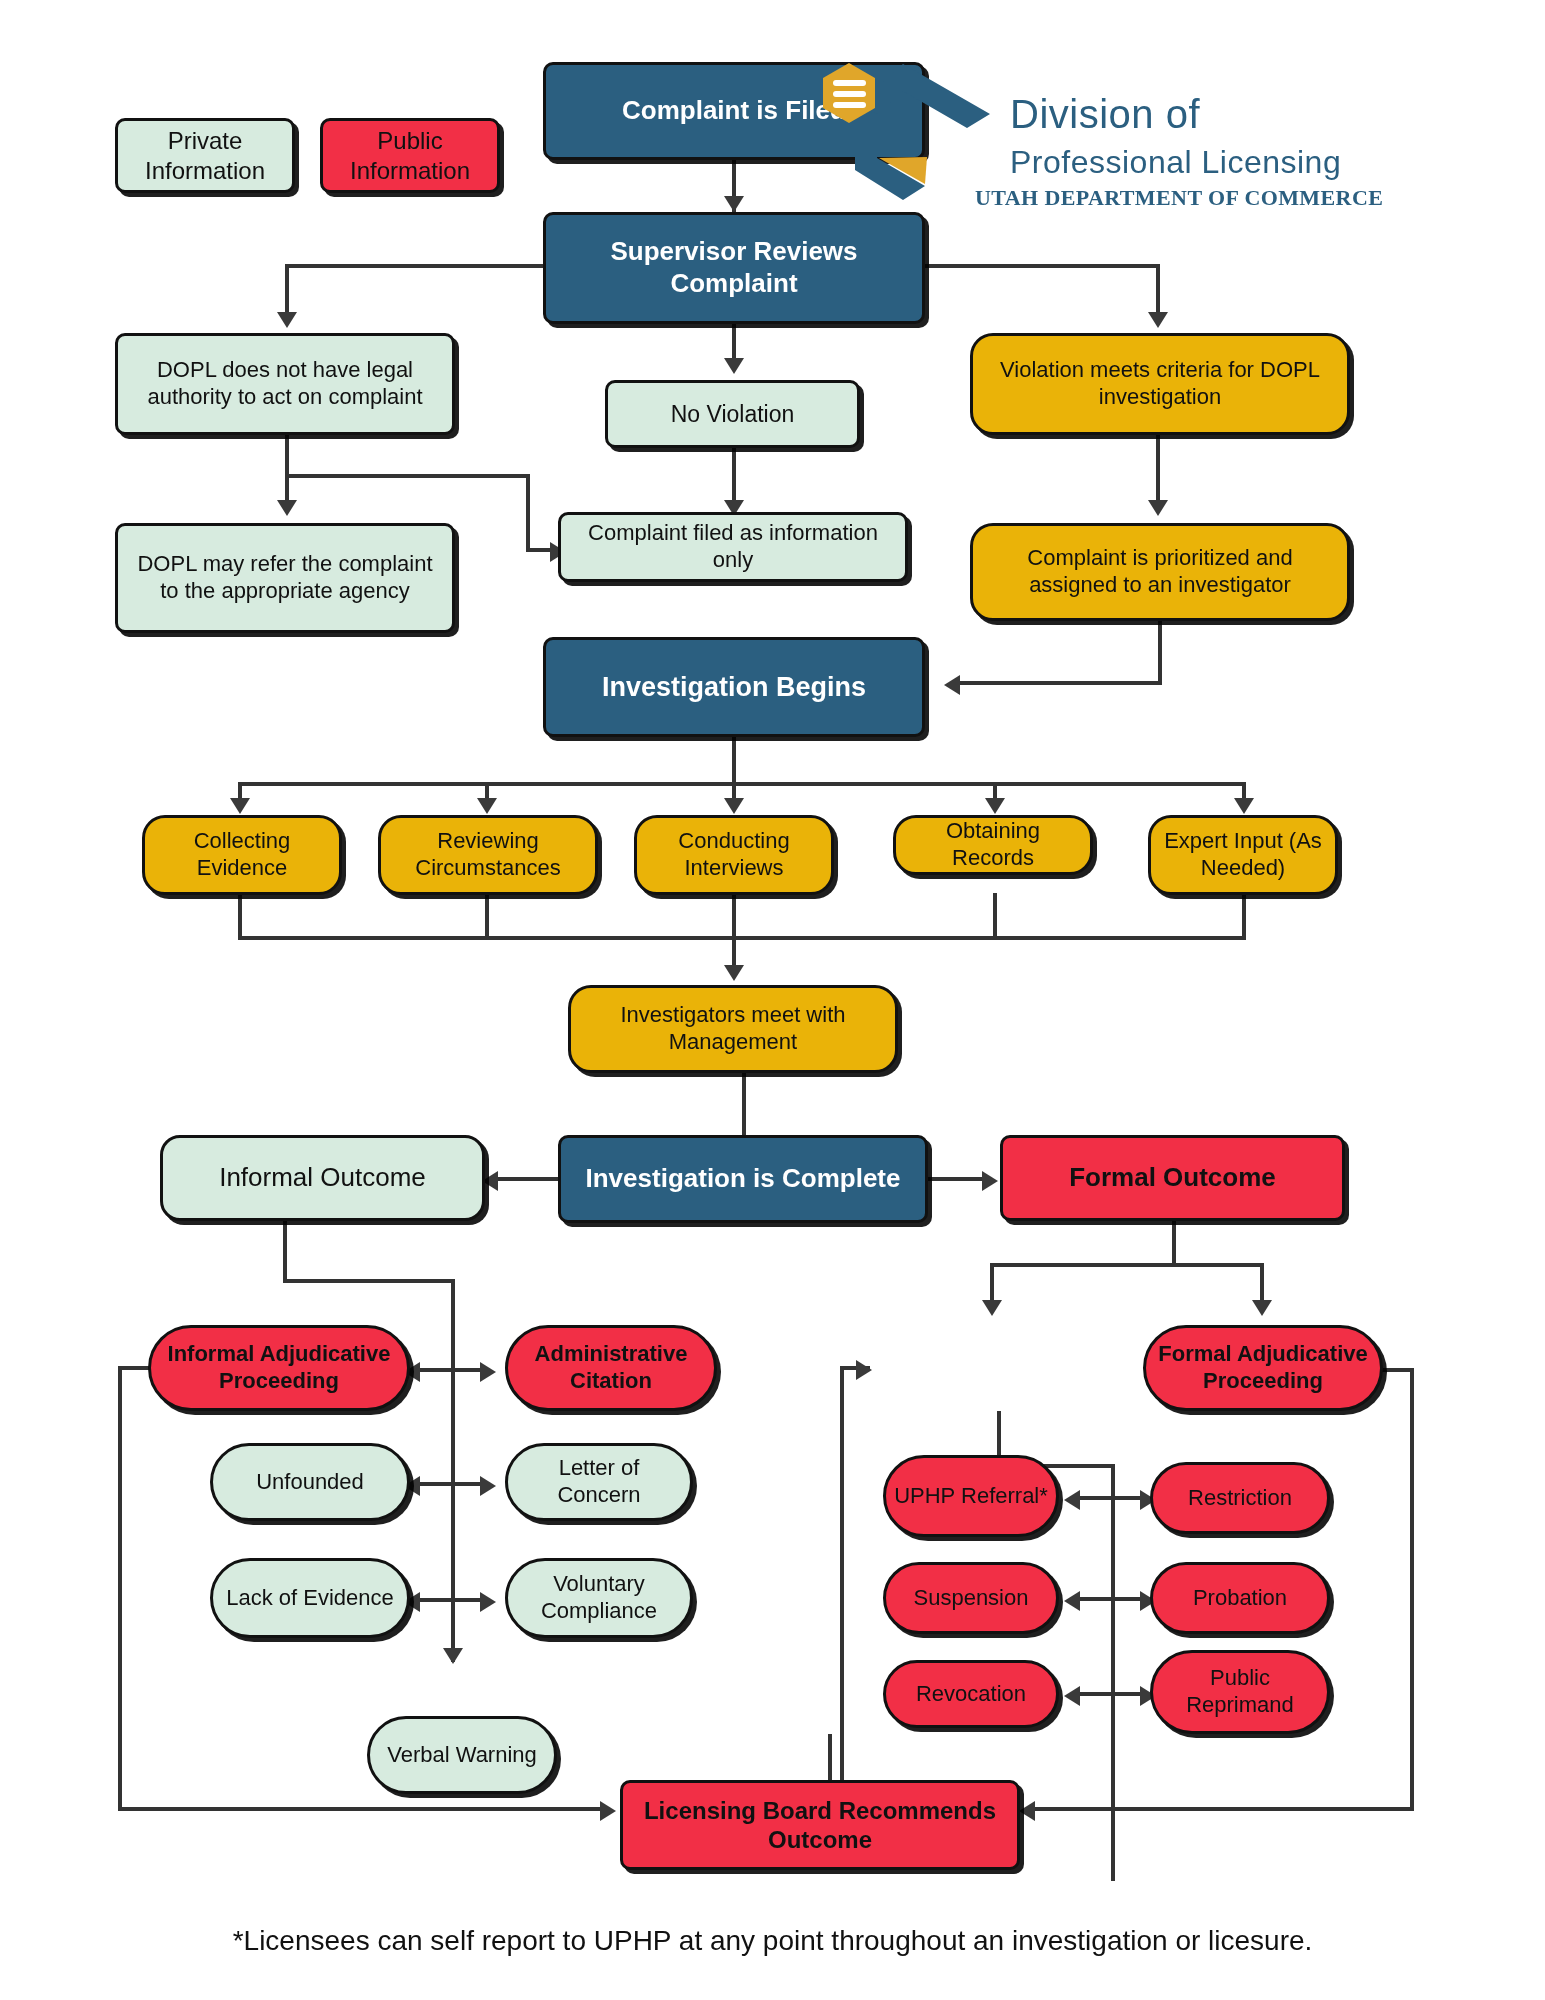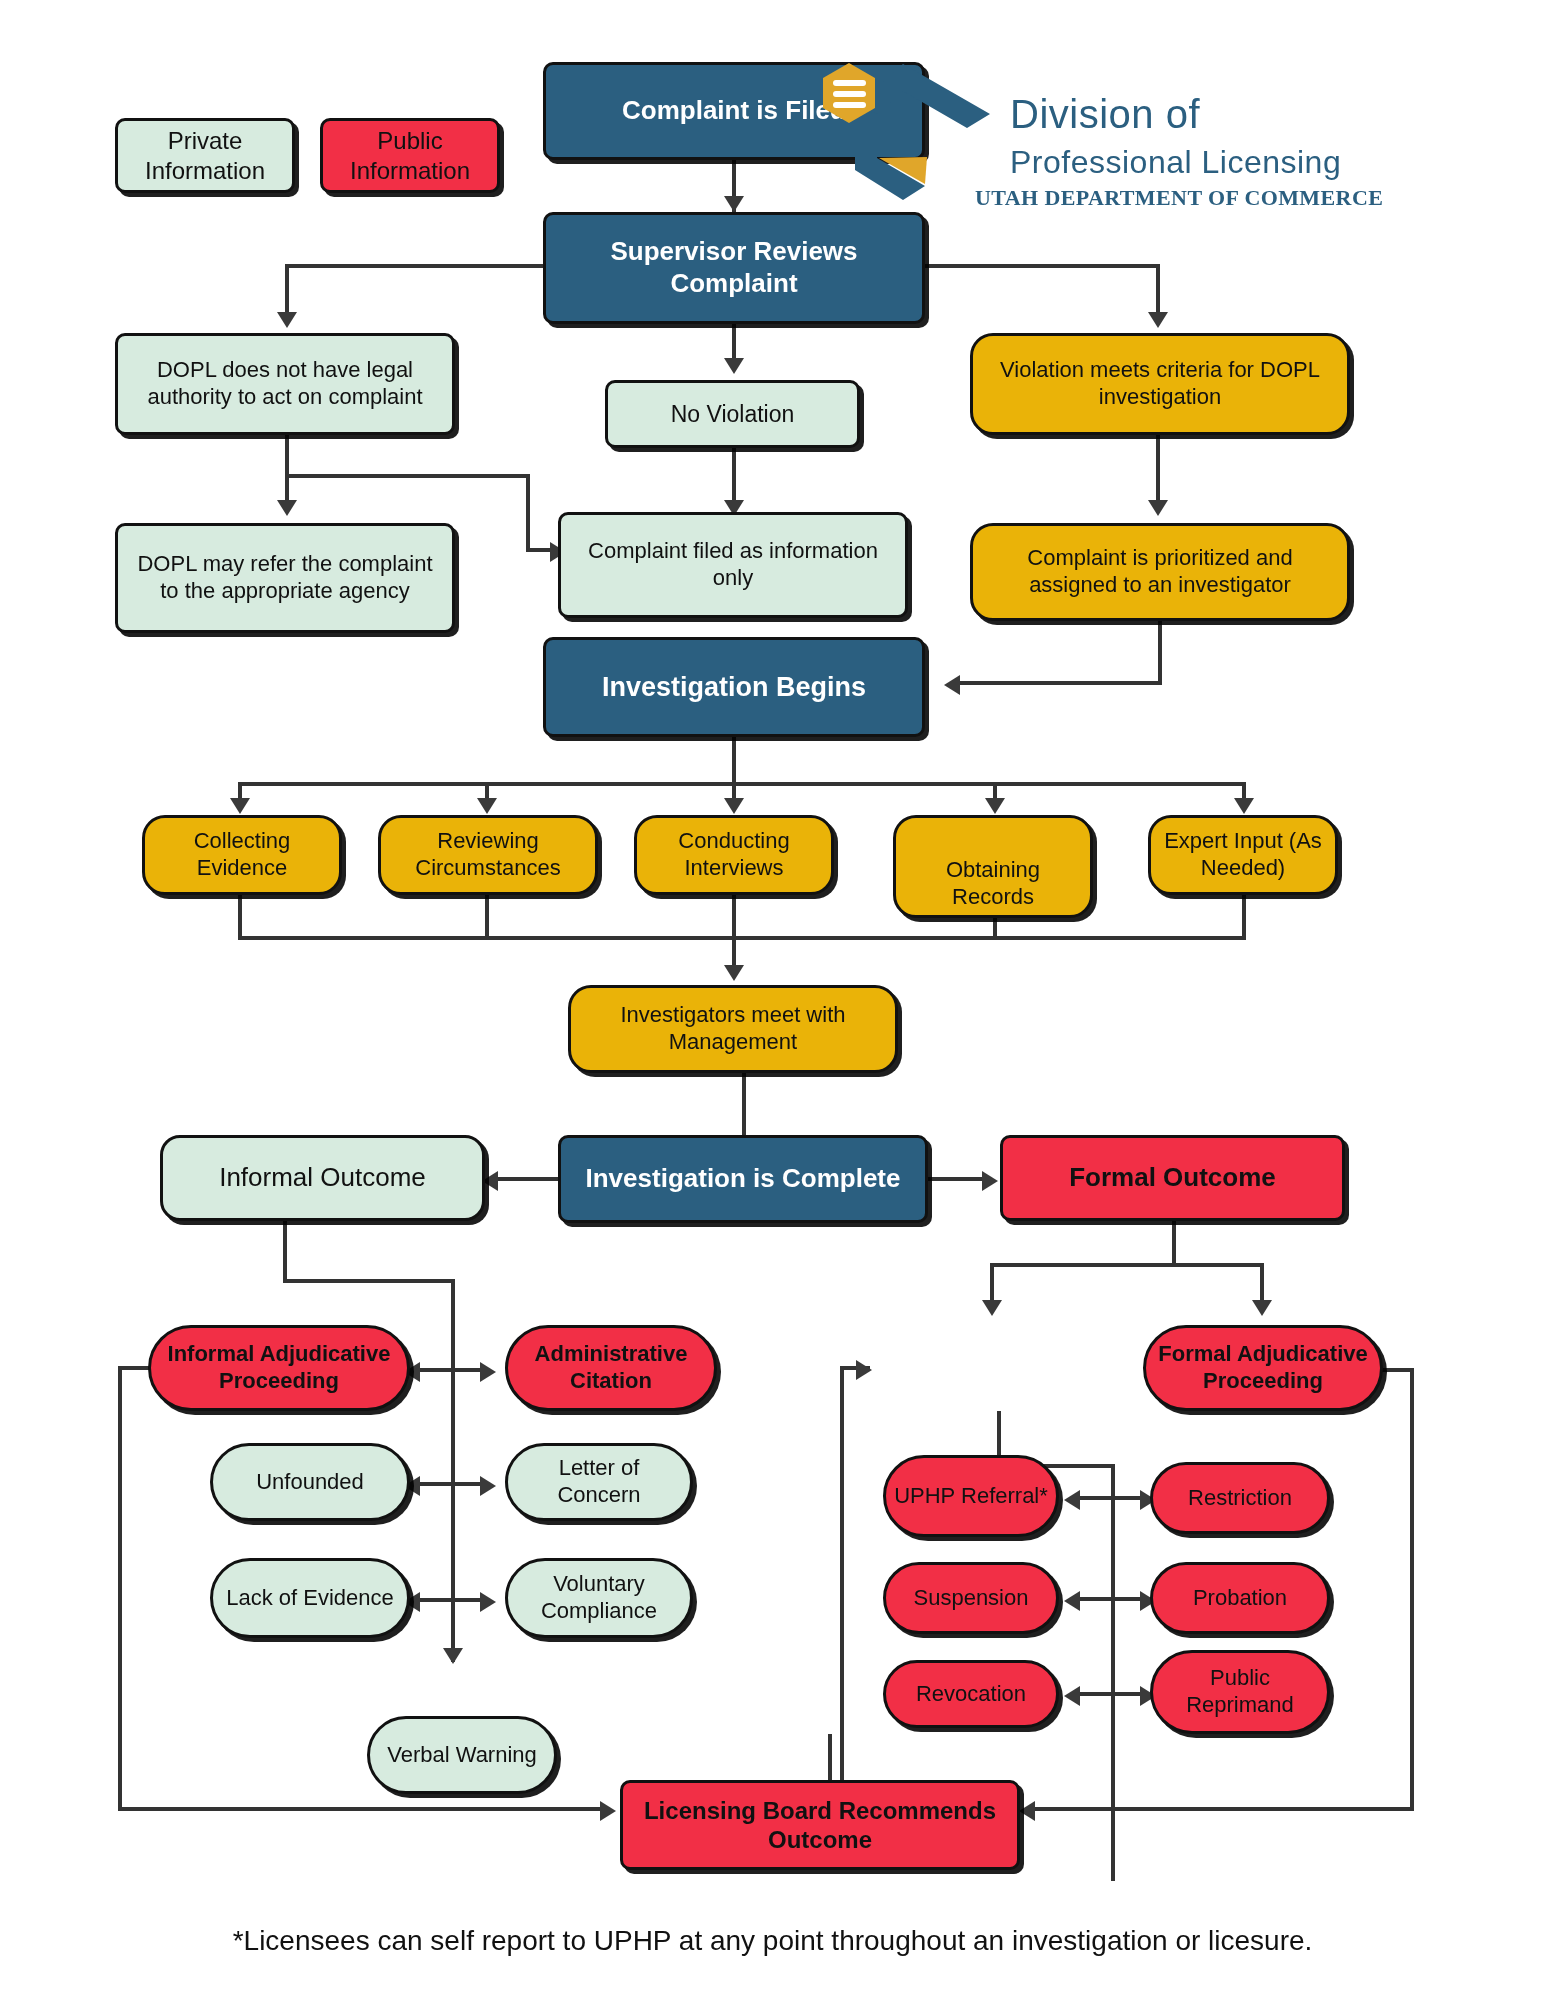--- a/index.html
+++ b/index.html
@@ -123,21 +123,21 @@
   <div class="ln lnv" style="left:732px;top:448px;height:66px;"></div>
   <div class="ah ah-d" style="left:724px;top:500px;"></div>
 
   <div class="ln lnv" style="left:1156px;top:435px;height:76px;"></div>
   <div class="ah ah-d" style="left:1148px;top:500px;"></div>
 
   <div class="node rect green t22" style="left:115px;top:523px;width:340px;height:110px;">
     <span>DOPL may refer the complaint to the appropriate agency</span>
   </div>
 
-  <div class="node rect green t22" style="left:558px;top:512px;width:350px;height:106px;">
+  <div class="node rect green t22" style="left:558px;top:512px;width:350px;height:70px;">
     <span>Complaint filed as information only</span>
   </div>
 
   <div class="node rect yellow t22" style="left:970px;top:523px;width:380px;height:98px;">
     <span>Complaint is prioritized and assigned to an investigator</span>
   </div>
 
   <div class="ln lnv" style="left:1158px;top:621px;height:64px;"></div>
   <div class="ln lnh" style="left:960px;top:681px;width:200px;"></div>
   <div class="ah ah-l" style="left:944px;top:675px;"></div>
@@ -161,21 +161,21 @@
 
   <div class="node stadium yellow t22" style="left:142px;top:815px;width:200px;height:80px;">
     <span>Collecting Evidence</span>
   </div>
   <div class="node stadium yellow t22" style="left:378px;top:815px;width:220px;height:80px;">
     <span>Reviewing Circumstances</span>
   </div>
   <div class="node stadium yellow t22" style="left:634px;top:815px;width:200px;height:80px;">
     <span>Conducting Interviews</span>
   </div>
-  <div class="node stadium yellow t22" style="left:893px;top:815px;width:200px;height:103px;align-items:flex-end;">
+  <div class="node stadium yellow t22" style="left:893px;top:815px;width:200px;height:60px;">
     <span>Obtaining Records</span>
   </div>
   <div class="node stadium yellow t22" style="left:1148px;top:815px;width:190px;height:80px;">
     <span>Expert Input (As Needed)</span>
   </div>
 
   <div class="ln lnv" style="left:238px;top:893px;height:45px;"></div>
   <div class="ln lnv" style="left:485px;top:893px;height:45px;"></div>
   <div class="ln lnv" style="left:993px;top:893px;height:45px;"></div>
   <div class="ln lnv" style="left:1242px;top:893px;height:45px;"></div>

